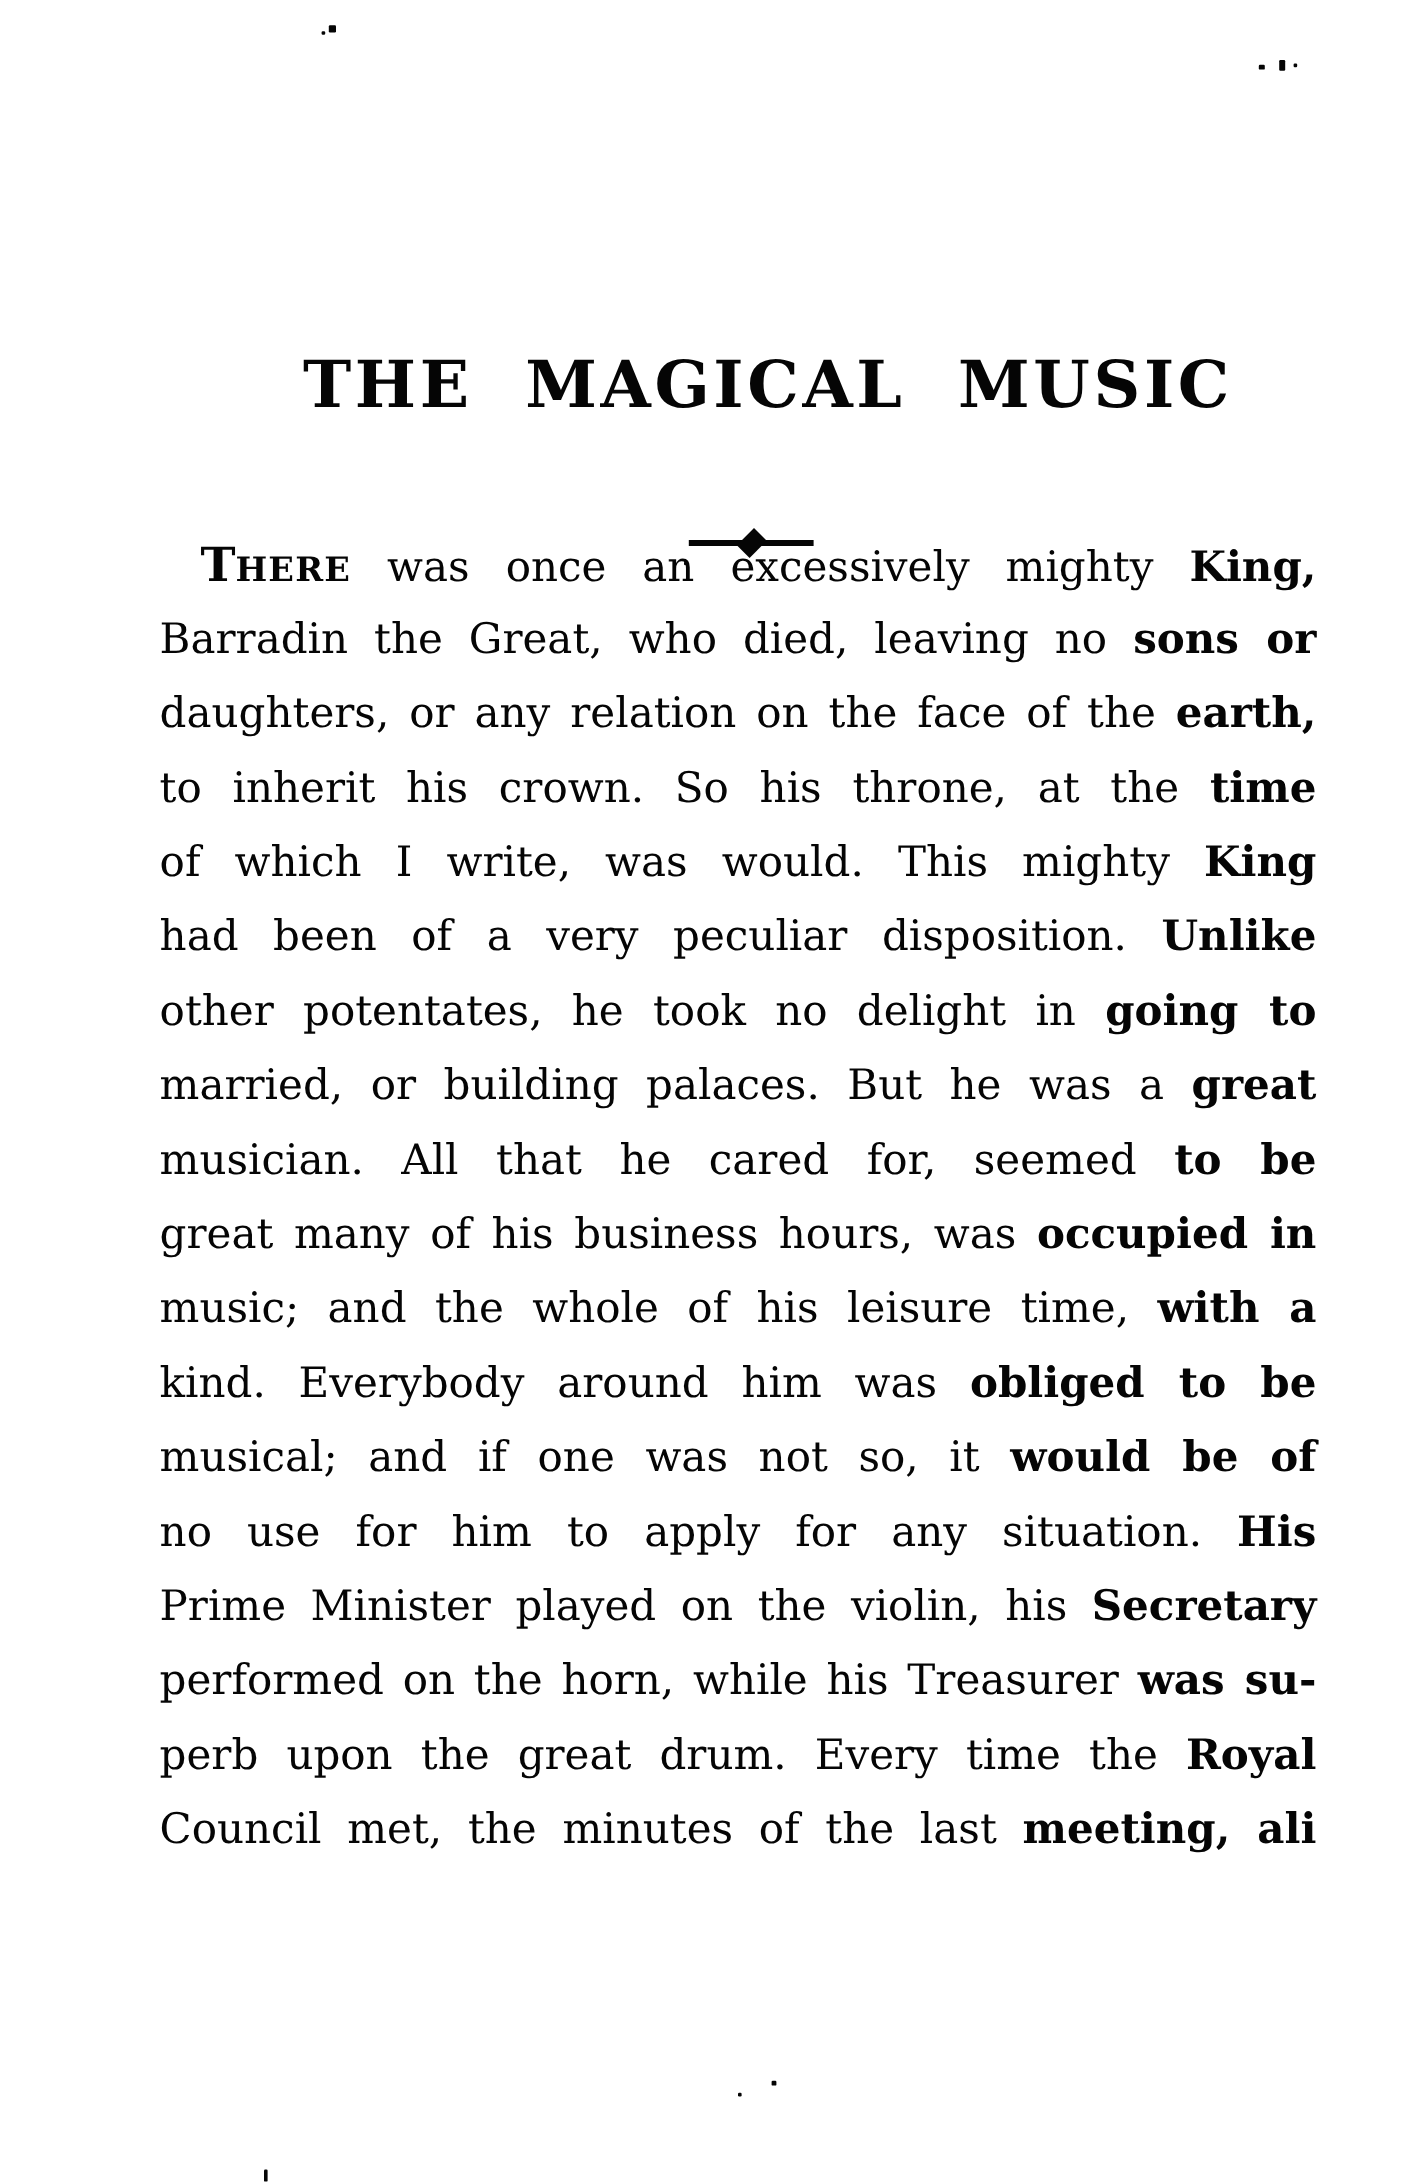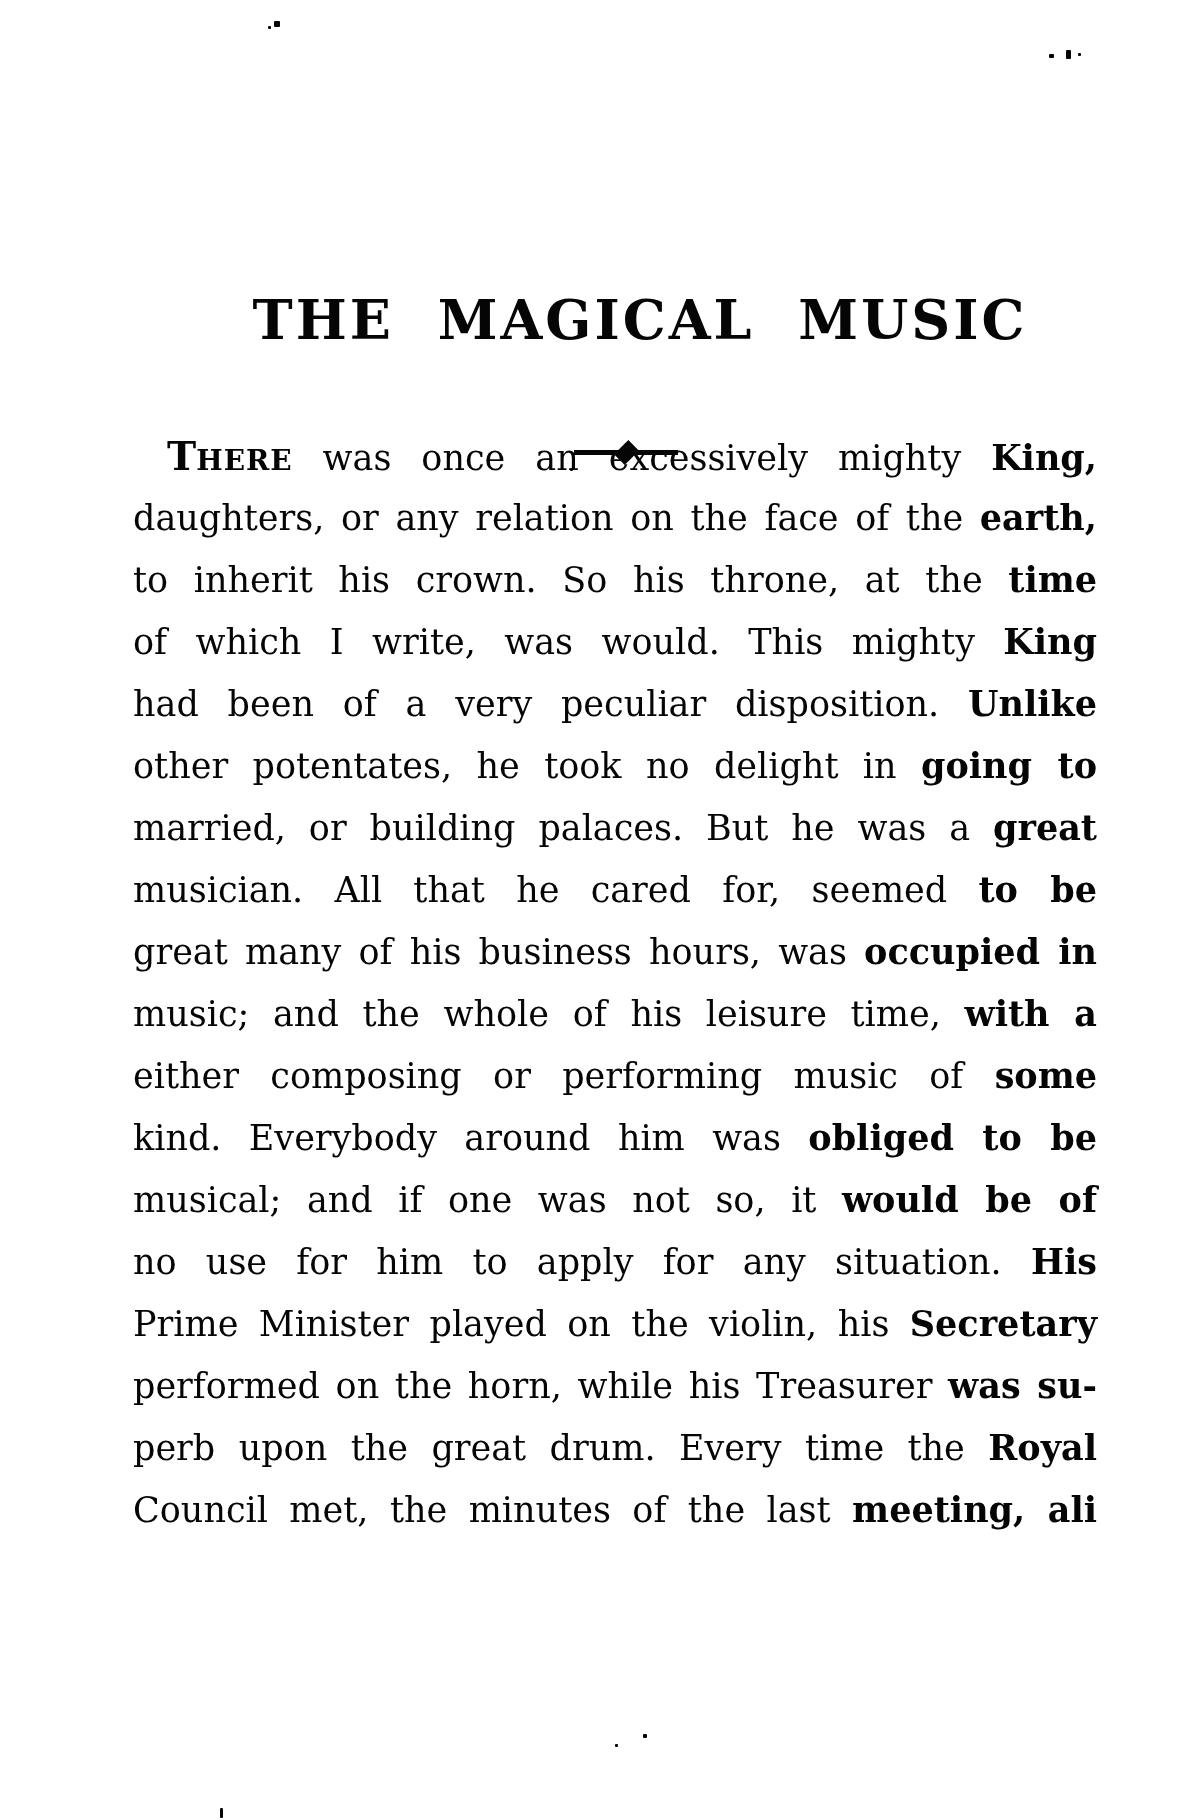--- a/index.html
+++ b/index.html
@@ -51,21 +51,21 @@
     transform: rotate(45deg) scaleY(1.35);
     margin: 0 -2px;
     flex: 0 0 auto;
   }
   .paragraph {
     position: absolute;
     top: 430px;
     left: 133px;
     width: 964px;
     font-size: 35px;
-    line-height: 52px;
+    line-height: 82px;
     word-spacing: 2px;
   }
   .line {
     text-align: justify;
     text-align-last: justify;
     -moz-text-align-last: justify;
     white-space: nowrap;
     height: 62px;
     overflow: visible;
   }
@@ -88,30 +88,30 @@
   <div class="title">THE MAGICAL MUSIC</div>
 
   <div class="divider">
     <div class="bar"></div>
     <div class="diamond"></div>
     <div class="bar"></div>
   </div>
 
   <div class="paragraph">
       <div class="line indent"><span class="lead"><span class="cap">T</span><span class="sc">HERE</span></span><span> was once an excessively mighty </span><b>King,</b></div>
+      <div class="line"><span>Barradin the Great, who died, leaving no </span><b>sons or</b></div>
       <div class="line"><span>daughters, or any relation on the face of the </span><b>earth,</b></div>
       <div class="line"><span>to inherit his crown.  So his throne, at the </span><b>time</b></div>
       <div class="line"><span>of which I write, was would.  This mighty </span><b>King</b></div>
       <div class="line"><span>had been of a very peculiar disposition.  </span><b>Unlike</b></div>
       <div class="line"><span>other potentates, he took no delight in </span><b>going to</b></div>
       <div class="line"><span>married, or building palaces.  But he was a </span><b>great</b></div>
       <div class="line"><span>musician.  All that he cared for, seemed </span><b>to be</b></div>
       <div class="line"><span>great many of his business hours, was </span><b>occupied in</b></div>
       <div class="line"><span>music; and the whole of his leisure time, </span><b>with a</b></div>
-      <div class="line"><span>either composing or performing music of </span><b>some</b></div>
       <div class="line"><span>kind.  Everybody around him was </span><b>obliged to be</b></div>
       <div class="line"><span>musical; and if one was not so, it </span><b>would be of</b></div>
       <div class="line"><span>no use for him to apply for any situation.  </span><b>His</b></div>
       <div class="line"><span>Prime Minister played on the violin, his </span><b>Secretary</b></div>
       <div class="line"><span>performed on the horn, while his Treasurer </span><b>was su-</b></div>
       <div class="line"><span>perb upon the great drum.  Every time the </span><b>Royal</b></div>
       <div class="line"><span>Council met, the minutes of the last </span><b>meeting, ali</b></div>
     </div>
 
 <div class="speck" style="left: 268px; top: 26px; width: 3px; height: 3px;"></div>

